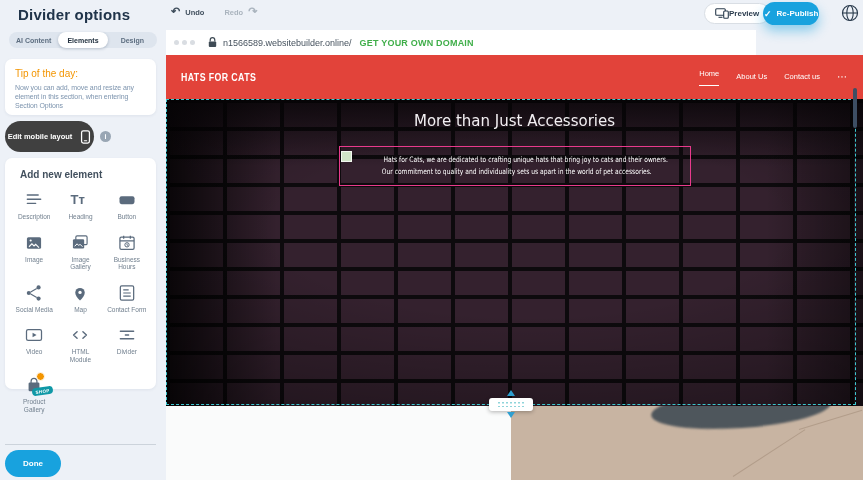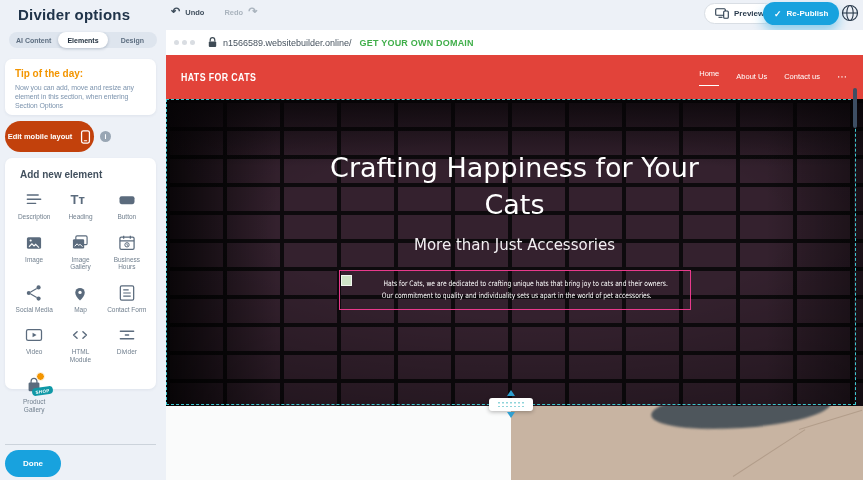--- a/index.html
+++ b/index.html
@@ -6,56 +6,56 @@
   .screen{position:relative;width:863px;height:480px;background:#edf1f7;
     font-family:"Liberation Sans",sans-serif;overflow:hidden;}
   .abs{position:absolute;}
   
   .app-title{left:18px;top:6px;font-size:15px;font-weight:700;color:#20344a;letter-spacing:.2px;}
   .history{left:171px;top:7px;display:flex;align-items:center;gap:20px;}
   .hist-btn{display:flex;align-items:center;gap:5px;font-size:7.5px;font-weight:700;color:#3f4e5c;cursor:pointer;}
   .hist-btn.disabled{color:#aab4be;}
   .icon-undo::after{content:"↶";font-size:11px;line-height:8px;}
   .icon-redo::after{content:"↷";font-size:11px;line-height:8px;}
-  .preview-btn{left:704px;top:3px;height:21px;padding:0 10px;display:flex;align-items:center;gap:5px;
+  .preview-btn{left:704px;top:3px;height:21px;padding:0 10px;display:flex;align-items:center;
     background:#fff;border:1px solid #d9dee4;border-radius:12px;font-size:8px;font-weight:700;color:#2b3c4e;box-sizing:border-box;cursor:pointer;}
-  .republish-btn{left:763px;top:2px;height:23px;padding:0 11px;display:flex;align-items:center;gap:5px;
+  .republish-btn{left:763px;top:2px;height:23px;padding:0 1px;display:flex;align-items:center;gap:5px;
     background:#18a2de;border-radius:13px;font-size:8px;font-weight:700;color:#fff;
     box-shadow:0 6px 12px rgba(24,162,222,.45);cursor:pointer;}
   .icon-check::after{content:"✓";font-size:9px;}
   .globe-btn{left:841px;top:4px;width:18px;height:18px;cursor:pointer;}
   
   .tabs{left:9px;top:32px;width:148px;height:16px;background:#dee5ee;border-radius:9px;display:flex;}
   .tab{flex:1;display:flex;align-items:center;justify-content:center;font-size:7px;font-weight:700;color:#5d6e80;cursor:pointer;border-radius:9px;}
   .tab.active{background:#fff;color:#22313f;box-shadow:0 1px 3px rgba(40,60,90,.28);}
   .panel{background:#fff;border-radius:7px;box-shadow:0 1px 3px rgba(50,70,100,.08);box-sizing:border-box;}
   .tip-panel{left:5px;top:59px;width:151px;height:56px;padding:9px 10px;}
-  .tip-title{font-size:10px;font-weight:700;color:#f39500;}
+  .tip-title{font-size:10px;font-weight:400;color:#f39500;}
   .tip-body{margin-top:4px;font-size:7px;line-height:9px;color:#7d94ae;letter-spacing:-.1px;}
-  .edit-mobile-btn{left:5px;top:121px;width:89px;height:31px;border-radius:17px;background:#c2410c;
+  .edit-mobile-btn{left:5px;top:121px;width:89px;height:31px;border-radius:17px;background:#404040;
     display:flex;align-items:center;justify-content:center;gap:8px;color:#fff;font-size:7.5px;font-weight:700;cursor:pointer;}
   .info-icon{left:100px;top:131px;width:11px;height:11px;border-radius:50%;background:#99a6b4;color:#fff;
     display:flex;align-items:center;justify-content:center;font-size:7px;font-weight:700;font-style:normal;cursor:pointer;}
   .info-icon::after{content:"i";}
   .add-panel{left:5px;top:158px;width:151px;height:231px;padding:11px 6px 0 6px;}
   .add-title{font-size:10px;font-weight:600;color:#42505e;margin-left:9px;}
   .el-grid{margin-top:10px;display:grid;grid-template-columns:repeat(3,1fr);row-gap:12px;justify-items:center;}
   .el-item{width:40px;display:flex;flex-direction:column;align-items:center;gap:3px;cursor:pointer;}
   .el-icon{width:20px;height:20px;position:relative;}
   .el-icon svg{display:block;}
   .el-label{font-size:6.5px;line-height:7.5px;color:#72808f;text-align:center;}
   .icon-heading::after{content:"Tт";font-size:13px;font-weight:700;color:#5b6b7d;line-height:20px;}
   .shop-badge{position:absolute;right:-9px;bottom:0;background:#0f98a6;color:#fff;font-size:4.5px;font-weight:700;
     padding:1.5px 3.5px;border-radius:5px;transform:rotate(-8deg);letter-spacing:.3px;}
   .notif-dot{position:absolute;top:-3px;right:-1px;width:7px;height:7px;border-radius:50%;background:#f39500;border:1px solid #fff;}
   .side-divider{left:5px;top:444px;width:151px;height:1px;background:#ccd3db;}
   .done-btn{left:5px;top:450px;width:56px;height:27px;border-radius:14px;background:#18a2de;display:flex;
     align-items:center;justify-content:center;color:#fff;font-size:8px;font-weight:700;cursor:pointer;}
   
-  .browser-bar{left:166px;top:30px;width:697px;height:25px;background:#fff;display:flex;align-items:center;}
+  .browser-bar{left:166px;top:30px;width:590px;height:25px;background:#fff;display:flex;align-items:center;}
   .win-dots{display:flex;gap:3px;margin-left:8px;}
   .win-dots i{width:5px;height:5px;border-radius:50%;background:#d9dde2;}
   .lock{margin-left:13px;}
   .url-text{margin-left:6px;font-size:9px;color:#46525e;}
   .domain-cta{margin-left:8px;font-size:9px;font-weight:700;color:#3fae49;letter-spacing:.2px;cursor:pointer;}
   
   .site-header{left:166px;top:55px;width:697px;height:44px;background:#e2433a;display:flex;align-items:center;}
   .site-logo{margin-left:15px;font-size:11px;font-weight:700;color:#fff;letter-spacing:.5px;
     transform:scaleX(.8);transform-origin:left center;white-space:nowrap;}
   .site-nav{margin-left:auto;margin-right:16px;display:flex;align-items:center;gap:17px;font-size:7.5px;color:#fff;}
@@ -319,21 +319,20 @@
     <span class="site-logo">HATS FOR CATS</span>
     <div class="site-nav">
       <span class="nav-item active">Home</span>
       <span class="nav-item">About Us</span>
       <span class="nav-item">Contact us</span>
       <span class="nav-item icon-more"></span>
     </div>
   </div>
 
   <div class="abs hero">
-    <div class="hero-title">Crafting Happiness for Your Cats</div>
     <div class="hero-subtitle">More than Just Accessories</div>
     <div class="hero-box">
       <span class="box-handle"></span>
       <span class="hero-box-line">Hats for Cats, we are dedicated to crafting unique hats that bring joy to cats and their owners.</span>
       <span class="hero-box-line">Our commitment to quality and individuality sets us apart in the world of pet accessories.</span>
     </div>
   </div>
   <div class="abs section-outline"></div>
 
   <div class="abs bottom-section">

